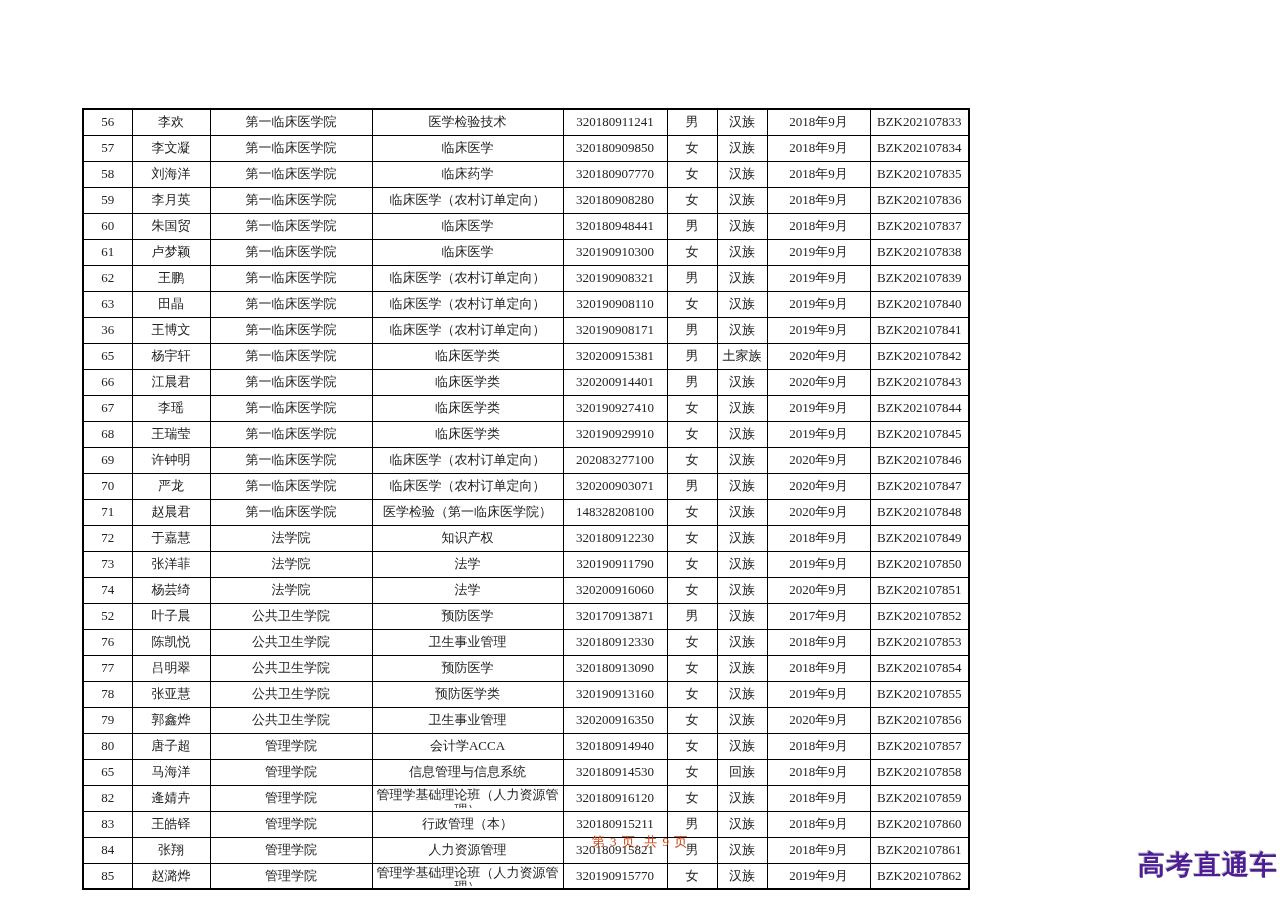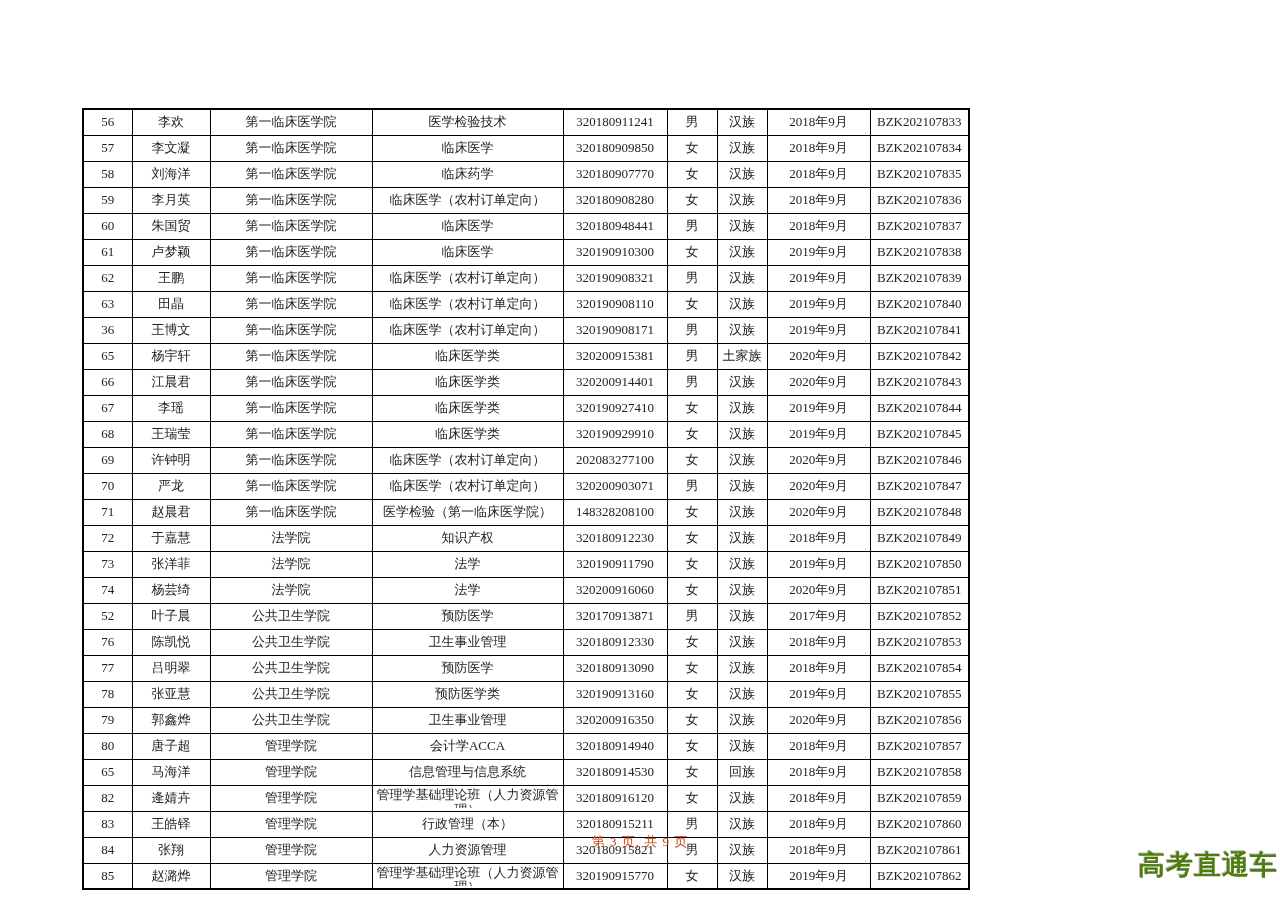--- a/index.html
+++ b/index.html
@@ -46,21 +46,21 @@
     color: #c2410c;
     letter-spacing: 1px;
   }
   .watermark {
     position: absolute;
     left: 1138px;
     top: 847px;
     font-family: "Liberation Sans", "DejaVu Sans", sans-serif;
     font-size: 27px;
     font-weight: bold;
-    color: #4d7c0f;
+    color: #4c1d95;
     letter-spacing: 1px;
     text-shadow: 1px 1px 0 #ffffff, -1px -1px 0 #bdbdbd;
     white-space: nowrap;
   }
 </style>
 </head>
 <body>
 
 <div class="canvas">
 

